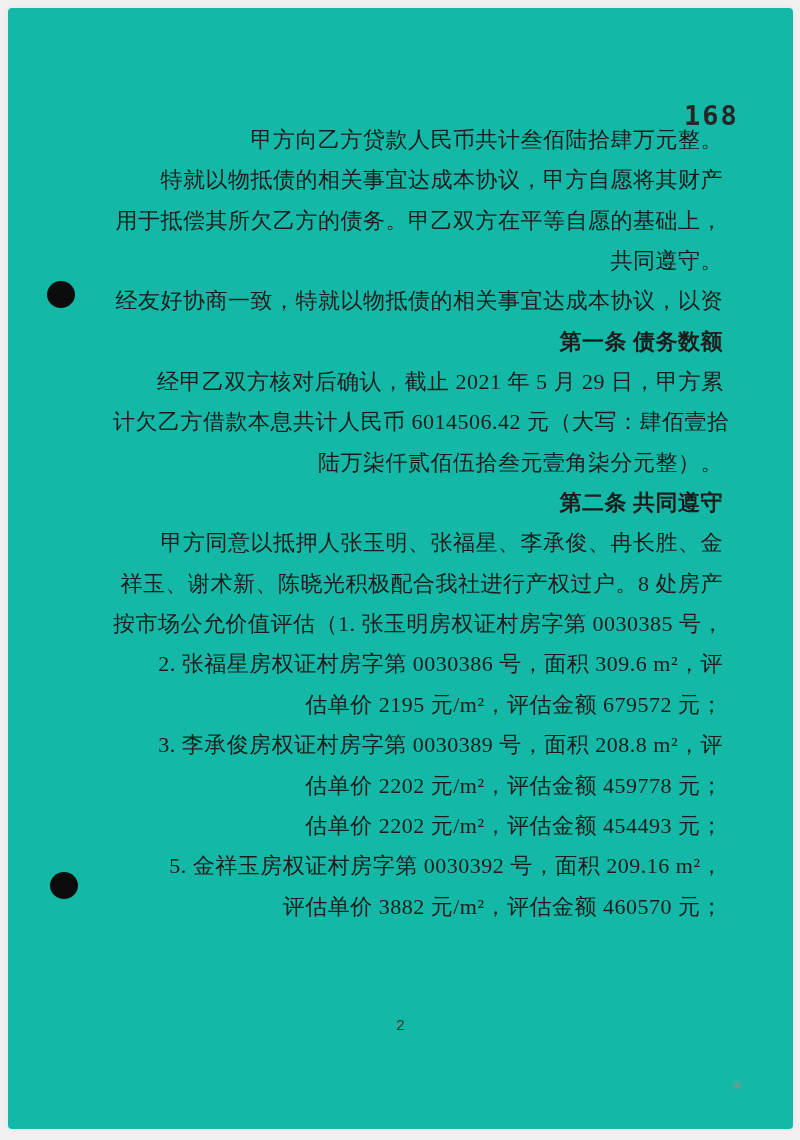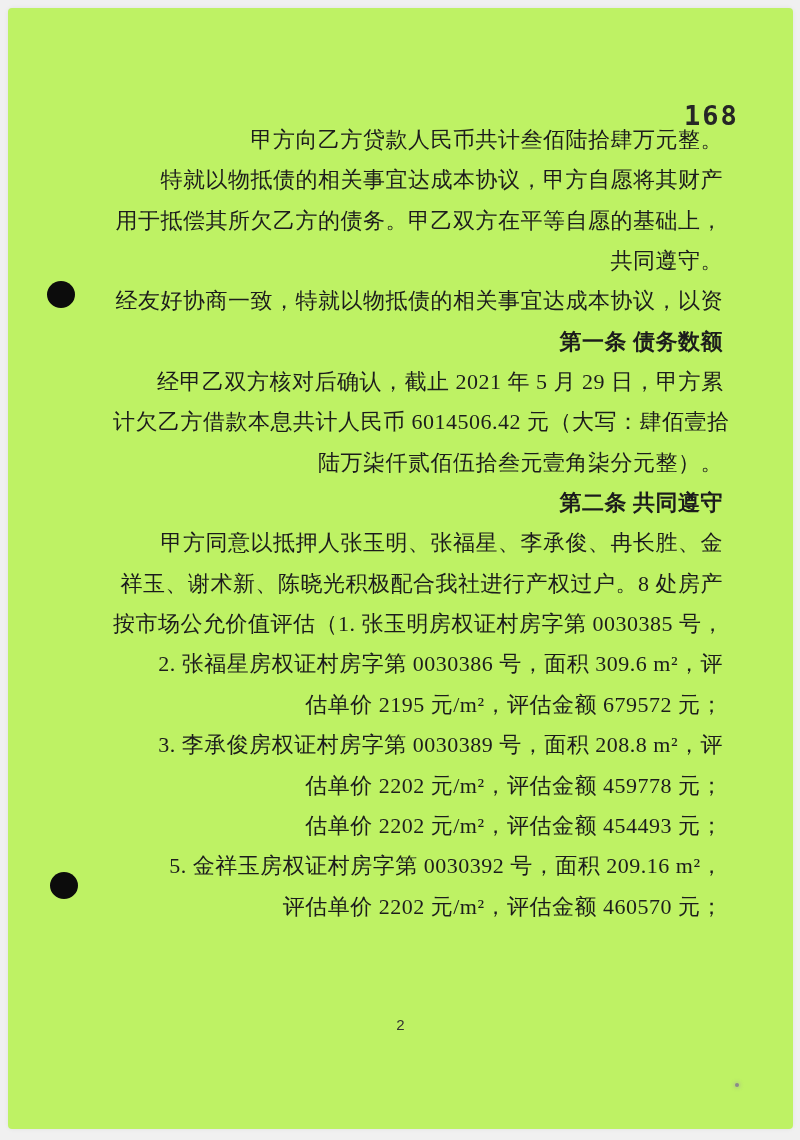--- a/index.html
+++ b/index.html
@@ -10,21 +10,21 @@
     background: #f0f0f0;
     font-family: "Liberation Serif", "DejaVu Serif", serif;
     overflow: hidden;
   }
   .scan-page {
     position: absolute;
     left: 8px;
     top: 8px;
     width: 785px;
     height: 1121px;
-    background: #bef264;
+    background: #14b8a6;
     border-radius: 4px;
     box-shadow: 0 0 5px rgba(0,0,0,0.06);
   }
   .page-num-top {
     position: absolute;
     top: 92px;
     left: 676px;
     font-family: "DejaVu Sans Mono", monospace;
     font-weight: 700;
     font-size: 27px;
@@ -102,18 +102,18 @@
     <div class="line indent bold">第二条 共同遵守</div>
     <div class="line indent">甲方同意以抵押人张玉明、张福星、李承俊、冉长胜、金</div>
     <div class="line">祥玉、谢术新、陈晓光积极配合我社进行产权过户。8 处房产</div>
     <div class="line">按市场公允价值评估（1. 张玉明房权证村房字第 0030385 号，</div>
     <div class="line indent">2. 张福星房权证村房字第 0030386 号，面积 309.6 m²，评</div>
     <div class="line">估单价 2195 元/m²，评估金额 679572 元；</div>
     <div class="line indent">3. 李承俊房权证村房字第 0030389 号，面积 208.8 m²，评</div>
     <div class="line">估单价 2202 元/m²，评估金额 459778 元；</div>
     <div class="line">估单价 2202 元/m²，评估金额 454493 元；</div>
     <div class="line indent">5. 金祥玉房权证村房字第 0030392 号，面积 209.16 m²，</div>
-    <div class="line">评估单价 2202 元/m²，评估金额 460570 元；</div>
+    <div class="line">评估单价 3882 元/m²，评估金额 460570 元；</div>
   </div>
 
   <div class="page-num-bottom">2</div>
 
 </div>
 
 </body></html>

